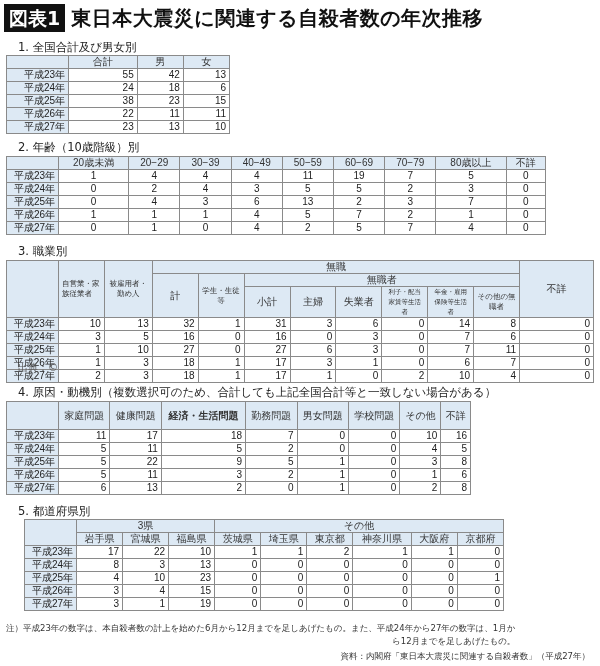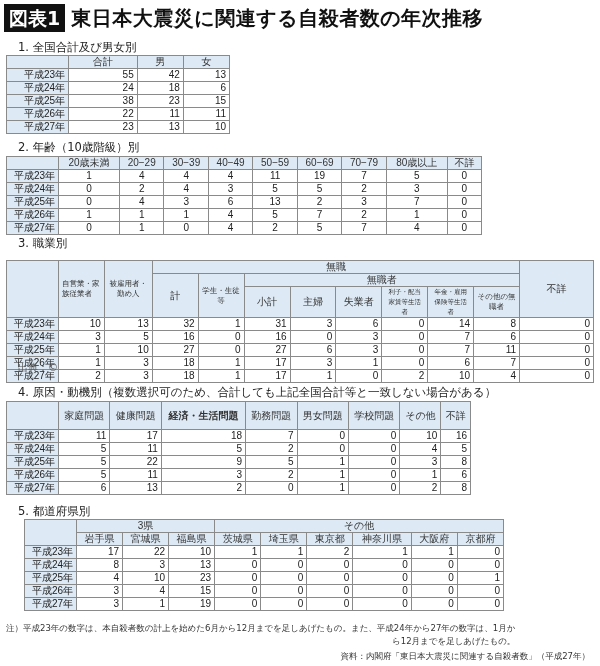--- a/index.html
+++ b/index.html
@@ -71,21 +71,21 @@
       <tr>
         <td class="y">平成27年</td>
         <td class="n">23</td>
         <td class="n">13</td>
         <td class="n">10</td>
       </tr>
     </tbody>
 </table>
 
 <div class="sec" style="top:140px">2. 年齢（10歳階級）別</div>
-<table id="t2" style="left:6px;top:156px;width:476px">
+<table id="t2" style="left:6px;top:156px;width:540px">
   <colgroup>
       <col style="width:52px">
     </colgroup>
   <thead>
       <tr>
         <th></th>
         <th>20歳未満</th>
         <th>20−29</th>
         <th>30−39</th>
         <th>40−49</th>
@@ -153,21 +153,21 @@
         <td class="c">4</td>
         <td class="c">2</td>
         <td class="c">5</td>
         <td class="c">7</td>
         <td class="c">4</td>
         <td class="c">0</td>
       </tr>
     </tbody>
 </table>
 
-<div class="sec" style="top:236px">3. 職業別</div>
+<div class="sec" style="top:244px">3. 職業別</div>
 <table id="t3" style="left:6px;top:260px;width:588px">
   <colgroup>
       <col style="width:52px">
       <col style="width:46px">
       <col style="width:48px">
       <col style="width:46px">
       <col style="width:46px">
       <col style="width:46px">
       <col style="width:46px">
       <col style="width:46px">

